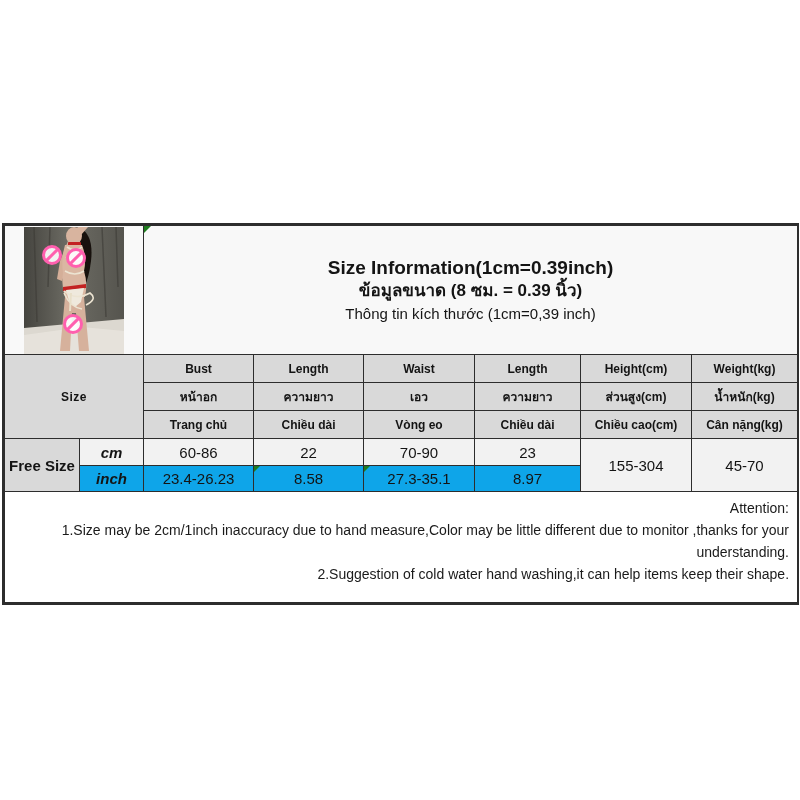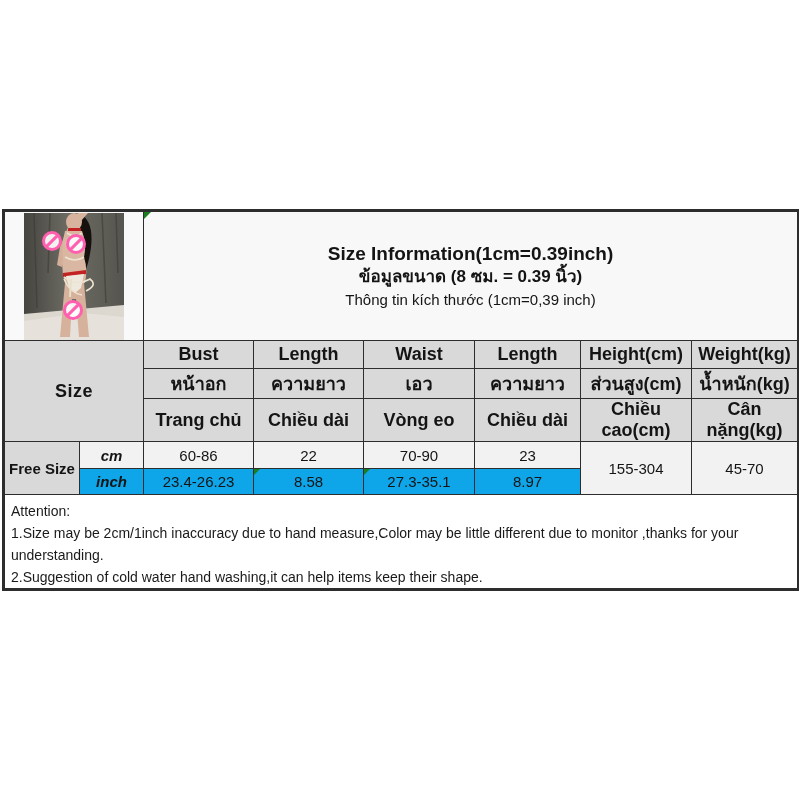--- a/index.html
+++ b/index.html
@@ -2,21 +2,21 @@
 <html><head>
 <meta charset="utf-8">
 <style>
   html,body{margin:0;padding:0;}
   body{
     width:800px;height:800px;background:#ffffff;position:relative;
     font-family:"Liberation Sans", sans-serif;color:#141414;
     -webkit-font-smoothing:antialiased;
   }
   .panel{
-    position:absolute;left:2px;top:209px;width:797px;height:382px;
+    position:absolute;left:2px;top:223px;width:797px;height:382px;
     box-sizing:border-box;border:2px solid #2d2d2d;background:#ffffff;
   }
   table.size-grid{
     border-collapse:collapse;table-layout:fixed;
     width:793px;height:378px;
   }
   table.size-grid td{
     border:1px solid #2d2d2d;padding:0;margin:0;
     text-align:center;vertical-align:middle;overflow:hidden;
     position:relative;
@@ -24,32 +24,32 @@
   
   tr.banner-row{height:128px;}
   td.photo-cell{background:#f9f9f9;vertical-align:top;}
   td.banner-cell{background:#f8f8f8;}
   .banner-stack{display:flex;flex-direction:column;justify-content:center;align-items:center;height:128px;}
   .t-en{font-weight:bold;font-size:19px;line-height:23px;}
   .t-th{font-weight:bold;font-size:17px;line-height:23px;}
   .t-vi{font-weight:normal;font-size:15px;line-height:23px;}
   
   tr.hdr{height:28px;}
-  tr.hdr td{background:#d9d9d9;font-weight:bold;font-size:18px;}
+  tr.hdr td{background:#d9d9d9;font-weight:bold;font-size:12px;}
   td.size-cell{background:#d9d9d9;font-weight:bold;font-size:29px;letter-spacing:0.5px;}
   
   tr.cm-row{height:27px;}
   tr.cm-row td{background:#f2f2f2;font-size:15px;}
   tr.inch-row{height:26px;}
   tr.inch-row td{background:#0ea5e9;font-size:15px;}
   td.rowlabel{background:#d9d9d9 !important;font-weight:bold;font-size:15px;}
   td.unit{font-weight:bold;font-size:14px;font-style:italic;}
   td.merged-range{background:#f2f2f2 !important;font-size:15px;}
   
-  tr.att-row td{background:#ffffff;text-align:left;vertical-align:top;}
+  tr.att-row td{background:#ffffff;text-align:right;vertical-align:top;}
   .att-pad{padding:5px 8px 0 6px;font-size:14px;line-height:22px;color:#1a1a1a;}
   
   .flag{
     position:absolute;top:0;left:0;width:0;height:0;
     border-top:6px solid #1e7d1e;border-right:6px solid transparent;
   }
   .flag.big{border-top-width:7px;border-right-width:7px;}
   
   .photo{position:relative;width:100px;height:127px;margin:1px auto 0 auto;background:#63625c;}
   .photo svg{display:block;}

